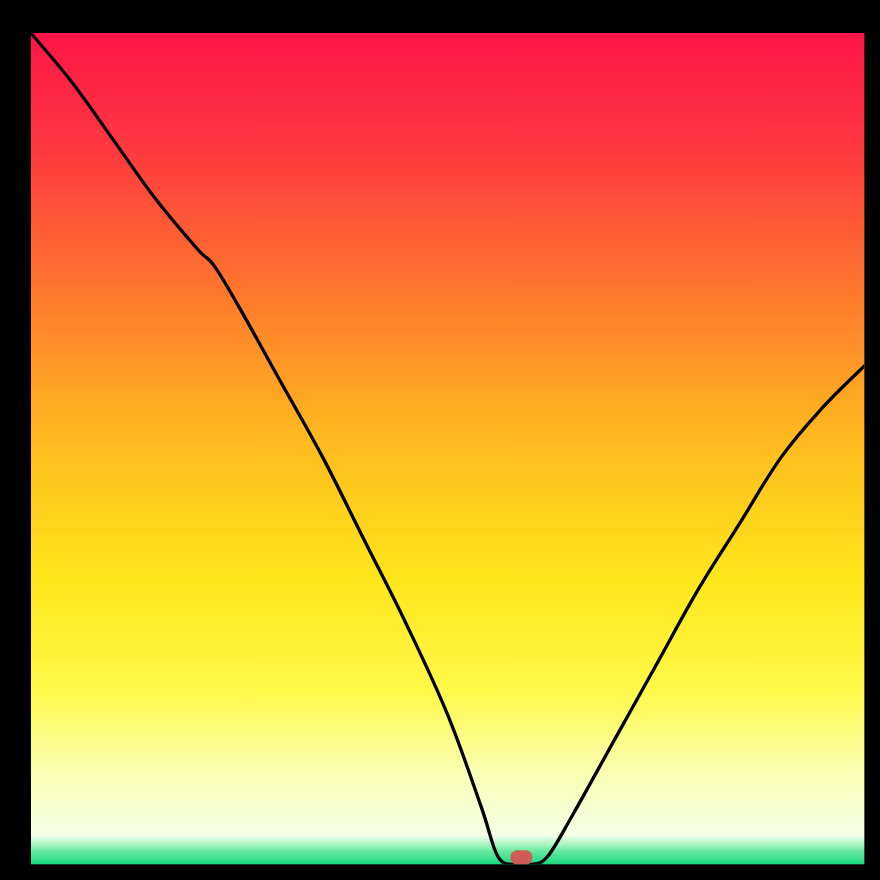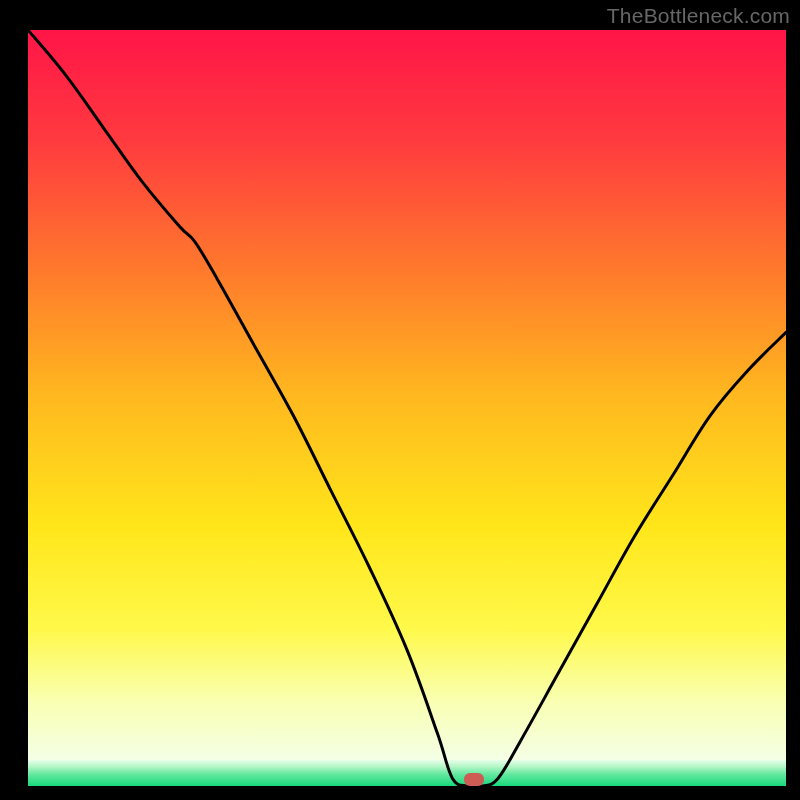--- a/index.html
+++ b/index.html
@@ -52,21 +52,20 @@
   .marker {
     position: absolute;
     background: #cc5c54;
     z-index: 4;
   }
 </style>
 </head>
 <body>
 
 <div class="stage">
-  <div class="watermark">TheBottleneck.com</div>
 
   <div class="plot-frame" id="plot-frame" style="left: 28px; top: 30px; width: 758px; height: 756px; background: rgb(0, 0, 0);">
     <div class="plot-inner" id="plot-inner">
       <div class="bg-gradient" id="bg-gradient" style="height: 729.54px; background: linear-gradient(rgb(255, 21, 72) 0%, rgb(255, 58, 63) 15%, rgb(255, 122, 44) 33%, rgb(255, 184, 31) 50%, rgb(255, 230, 26) 68%, rgb(255, 249, 74) 82%, rgb(249, 255, 178) 92%, rgb(244, 255, 230) 100%);"></div>
       <div class="green-band" id="green-band" style="top: 729.54px; height: 26.46px; background: linear-gradient(rgb(233, 255, 234) 0%, rgb(180, 246, 198) 25%, rgb(99, 232, 159) 55%, rgb(24, 216, 124) 100%);"></div>
       <svg class="curve" id="curve-svg" width="758" height="756" viewBox="0 0 758 756">
           <path d="M 0.00 0.00 C 6.82 8.16, 24.26 27.67, 37.90 45.36 C 51.54 63.05, 62.16 79.23, 75.80 98.28 C 89.44 117.33, 100.06 133.51, 113.70 151.20 C 127.34 168.89, 142.05 185.67, 151.60 196.56 C 161.15 207.45, 159.94 202.15, 166.76 211.68 C 173.58 221.21, 178.58 230.43, 189.50 249.48 C 200.42 268.53, 213.76 293.03, 227.40 317.52 C 241.04 342.01, 251.66 359.70, 265.30 385.56 C 278.94 411.42, 289.56 433.94, 303.20 461.16 C 316.84 488.38, 327.46 508.18, 341.10 536.76 C 354.74 565.34, 366.72 589.98, 379.00 619.92 C 391.28 649.86, 401.13 679.95, 409.32 703.08 C 417.51 726.21, 419.02 738.91, 424.48 748.44 C 429.94 757.97, 434.18 754.64, 439.64 756.00 C 445.10 757.36, 449.34 757.36, 454.80 756.00 C 460.26 754.64, 463.14 756.60, 469.96 748.44 C 476.78 740.28, 481.78 729.69, 492.70 710.64 C 503.62 691.59, 516.96 667.09, 530.60 642.60 C 544.24 618.11, 554.86 599.05, 568.50 574.56 C 582.14 550.07, 592.76 529.65, 606.40 506.52 C 620.04 483.39, 630.66 467.81, 644.30 446.04 C 657.94 424.27, 668.56 404.61, 682.20 385.56 C 695.84 366.51, 706.46 355.17, 720.10 340.20 C 733.74 325.23, 751.18 309.20, 758.00 302.40" fill="none" stroke="#000000" stroke-width="3" stroke-linecap="round" stroke-linejoin="round"></path>
         </svg>
       <div class="marker" id="marker" style="width: 20px; height: 13px; border-radius: 6px; left: 435.704px; top: 742.696px; background: rgb(204, 92, 84);"></div>
     </div>

